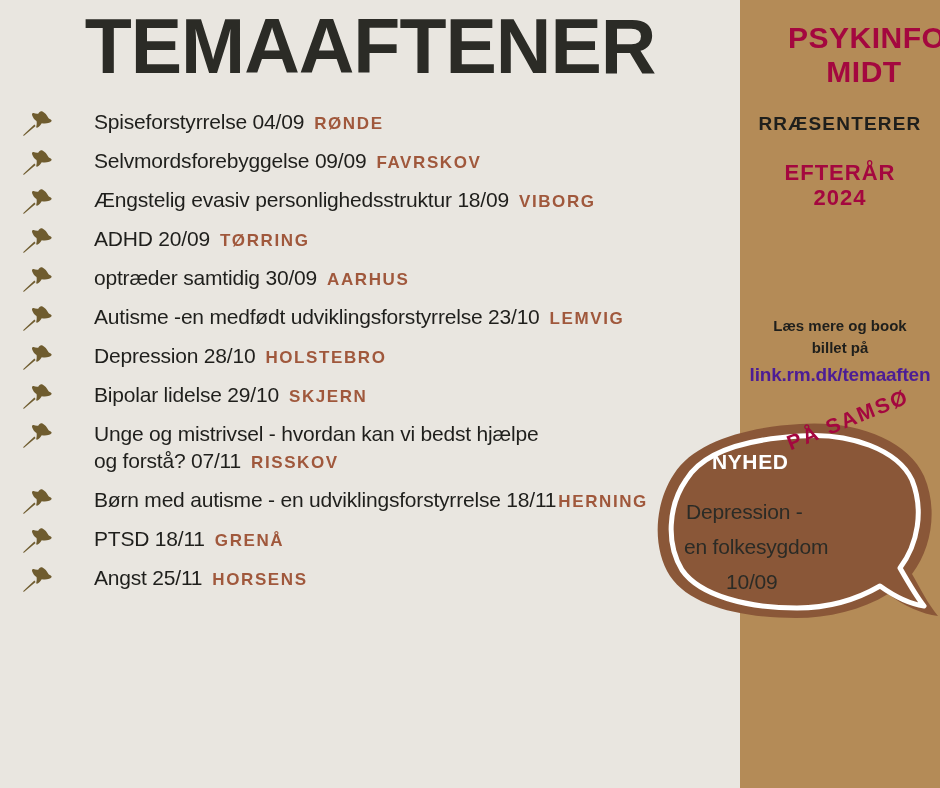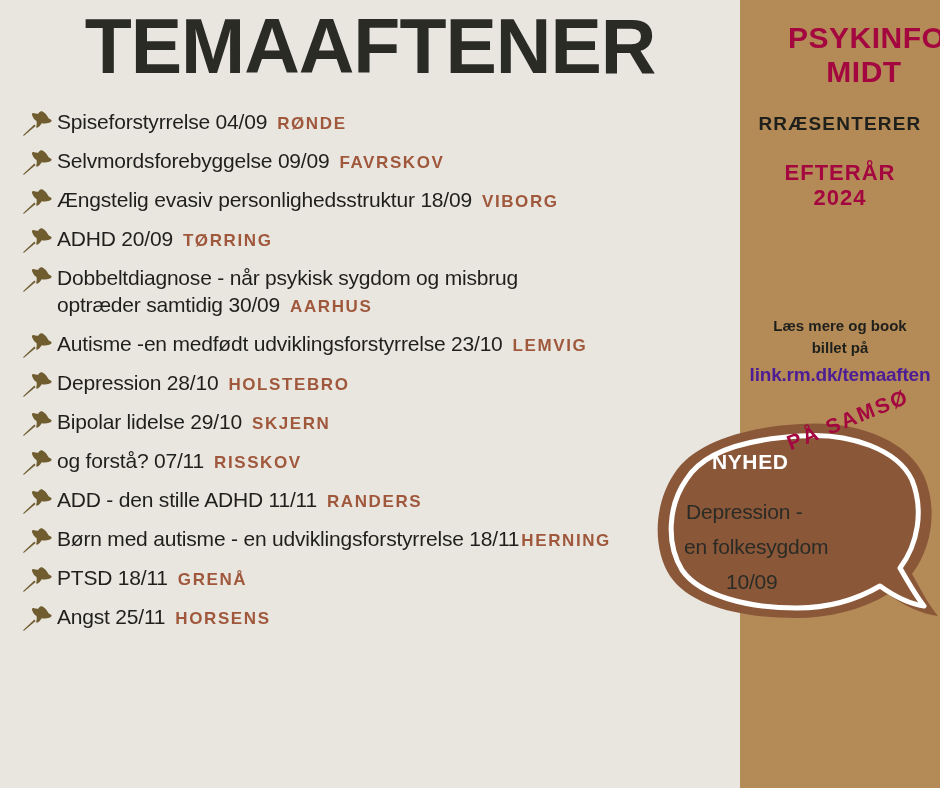--- a/index.html
+++ b/index.html
@@ -88,20 +88,21 @@
   
   #events {
     position:absolute; left:22px; top:108px;
     width:720px;
   }
   .event {
     display:flex;
     align-items:flex-start;
     margin-bottom:11px;
     line-height:1.28;
+    gap:37px;
   }
   .pin {
     flex:0 0 auto;
     width:30px; height:26px;
     margin-right:5px;
     margin-top:2px;
   }
   .pin svg { display:block; }
   .etext {
     color:#1f1f1c;
@@ -213,21 +214,21 @@
 
     <div class="event">
       <span class="pin">
         <svg width="30" height="26" viewBox="0 0 30 26">
             <g fill="#6f5c2f">
               <path d="M20.5 1.5c2.6 1.6 4.3 3.2 5.6 6.1.8 1.8 2.6 1.4 3.4 2.6.5.8-.4 1.9-2.3 2.6-2.4.9-5.3 1-7.5.4-1 1.9-2.4 3.4-4 4.4-.9.5-1.7-.2-1.4-1.2.5-1.8.6-3.7.2-5.3-1.9-1.3-3.6-3.4-4.3-5.6-.6-1.9.3-2.9 1.4-2.4 1.3.6 2.9.9 4.6.7 1.1-1.9 2.5-3.2 4.3-2.3z"></path>
               <path d="M12.4 14.6 1.3 24.9c-.5.5.1 1.2.7.8l11.6-9.6z"></path>
             </g>
           </svg>
       </span>
-      <span class="etext"><span>Dobbeltdiagnose - når psykisk sygdom og misbrug</span><span class="line2"><span>optræder samtidig 30/09</span><span class="city">AARHUS</span></span></span>
+      <span class="etext"><span class="line2"><span>optræder samtidig 30/09</span><span class="city">AARHUS</span></span></span>
     </div>
 
     <div class="event">
       <span class="pin">
         <svg width="30" height="26" viewBox="0 0 30 26">
             <g fill="#6f5c2f">
               <path d="M20.5 1.5c2.6 1.6 4.3 3.2 5.6 6.1.8 1.8 2.6 1.4 3.4 2.6.5.8-.4 1.9-2.3 2.6-2.4.9-5.3 1-7.5.4-1 1.9-2.4 3.4-4 4.4-.9.5-1.7-.2-1.4-1.2.5-1.8.6-3.7.2-5.3-1.9-1.3-3.6-3.4-4.3-5.6-.6-1.9.3-2.9 1.4-2.4 1.3.6 2.9.9 4.6.7 1.1-1.9 2.5-3.2 4.3-2.3z"></path>
               <path d="M12.4 14.6 1.3 24.9c-.5.5.1 1.2.7.8l11.6-9.6z"></path>
             </g>
           </svg>
@@ -261,34 +262,23 @@
 
     <div class="event">
       <span class="pin">
         <svg width="30" height="26" viewBox="0 0 30 26">
             <g fill="#6f5c2f">
               <path d="M20.5 1.5c2.6 1.6 4.3 3.2 5.6 6.1.8 1.8 2.6 1.4 3.4 2.6.5.8-.4 1.9-2.3 2.6-2.4.9-5.3 1-7.5.4-1 1.9-2.4 3.4-4 4.4-.9.5-1.7-.2-1.4-1.2.5-1.8.6-3.7.2-5.3-1.9-1.3-3.6-3.4-4.3-5.6-.6-1.9.3-2.9 1.4-2.4 1.3.6 2.9.9 4.6.7 1.1-1.9 2.5-3.2 4.3-2.3z"></path>
               <path d="M12.4 14.6 1.3 24.9c-.5.5.1 1.2.7.8l11.6-9.6z"></path>
             </g>
           </svg>
       </span>
-      <span class="etext"><span class="line2"><span>og forstå? 07/11</span><span class="city">RISSKOV</span></span></span>
-    </div>
-
-    <div class="event">
-      <span class="pin">
-        <svg width="30" height="26" viewBox="0 0 30 26">
-            <g fill="#6f5c2f">
-              <path d="M20.5 1.5c2.6 1.6 4.3 3.2 5.6 6.1.8 1.8 2.6 1.4 3.4 2.6.5.8-.4 1.9-2.3 2.6-2.4.9-5.3 1-7.5.4-1 1.9-2.4 3.4-4 4.4-.9.5-1.7-.2-1.4-1.2.5-1.8.6-3.7.2-5.3-1.9-1.3-3.6-3.4-4.3-5.6-.6-1.9.3-2.9 1.4-2.4 1.3.6 2.9.9 4.6.7 1.1-1.9 2.5-3.2 4.3-2.3z"></path>
-              <path d="M12.4 14.6 1.3 24.9c-.5.5.1 1.2.7.8l11.6-9.6z"></path>
-            </g>
-          </svg>
-      </span>
-      <span class="etext"><span>ADD - den stille ADHD 11/11</span><span class="city">RANDERS</span></span>
-    </div>
+      <span class="etext"><span>Unge og mistrivsel - hvordan kan vi bedst hjælpe</span><span class="line2"><span>og forstå? 07/11</span><span class="city">RISSKOV</span></span></span>
+    </div>
+
 
     <div class="event">
       <span class="pin">
         <svg width="30" height="26" viewBox="0 0 30 26">
             <g fill="#6f5c2f">
               <path d="M20.5 1.5c2.6 1.6 4.3 3.2 5.6 6.1.8 1.8 2.6 1.4 3.4 2.6.5.8-.4 1.9-2.3 2.6-2.4.9-5.3 1-7.5.4-1 1.9-2.4 3.4-4 4.4-.9.5-1.7-.2-1.4-1.2.5-1.8.6-3.7.2-5.3-1.9-1.3-3.6-3.4-4.3-5.6-.6-1.9.3-2.9 1.4-2.4 1.3.6 2.9.9 4.6.7 1.1-1.9 2.5-3.2 4.3-2.3z"></path>
               <path d="M12.4 14.6 1.3 24.9c-.5.5.1 1.2.7.8l11.6-9.6z"></path>
             </g>
           </svg>
       </span>

